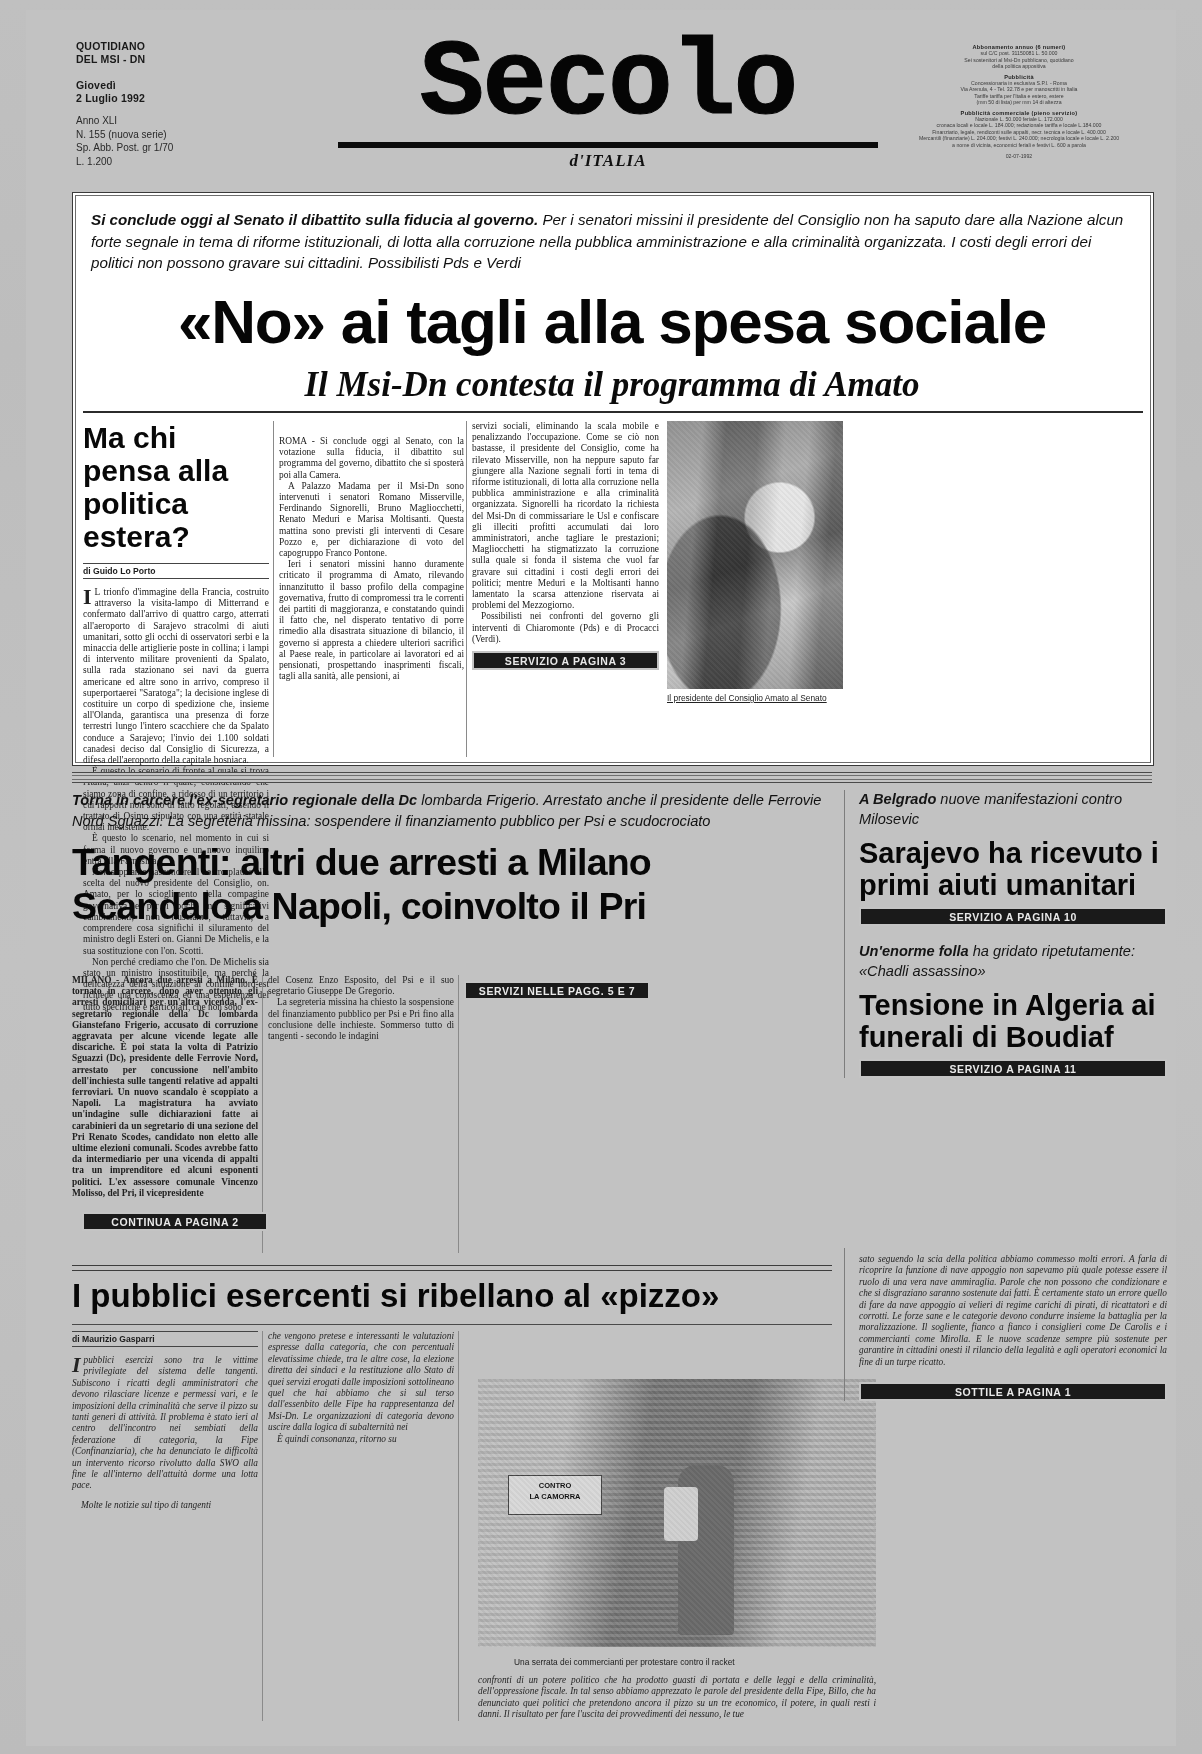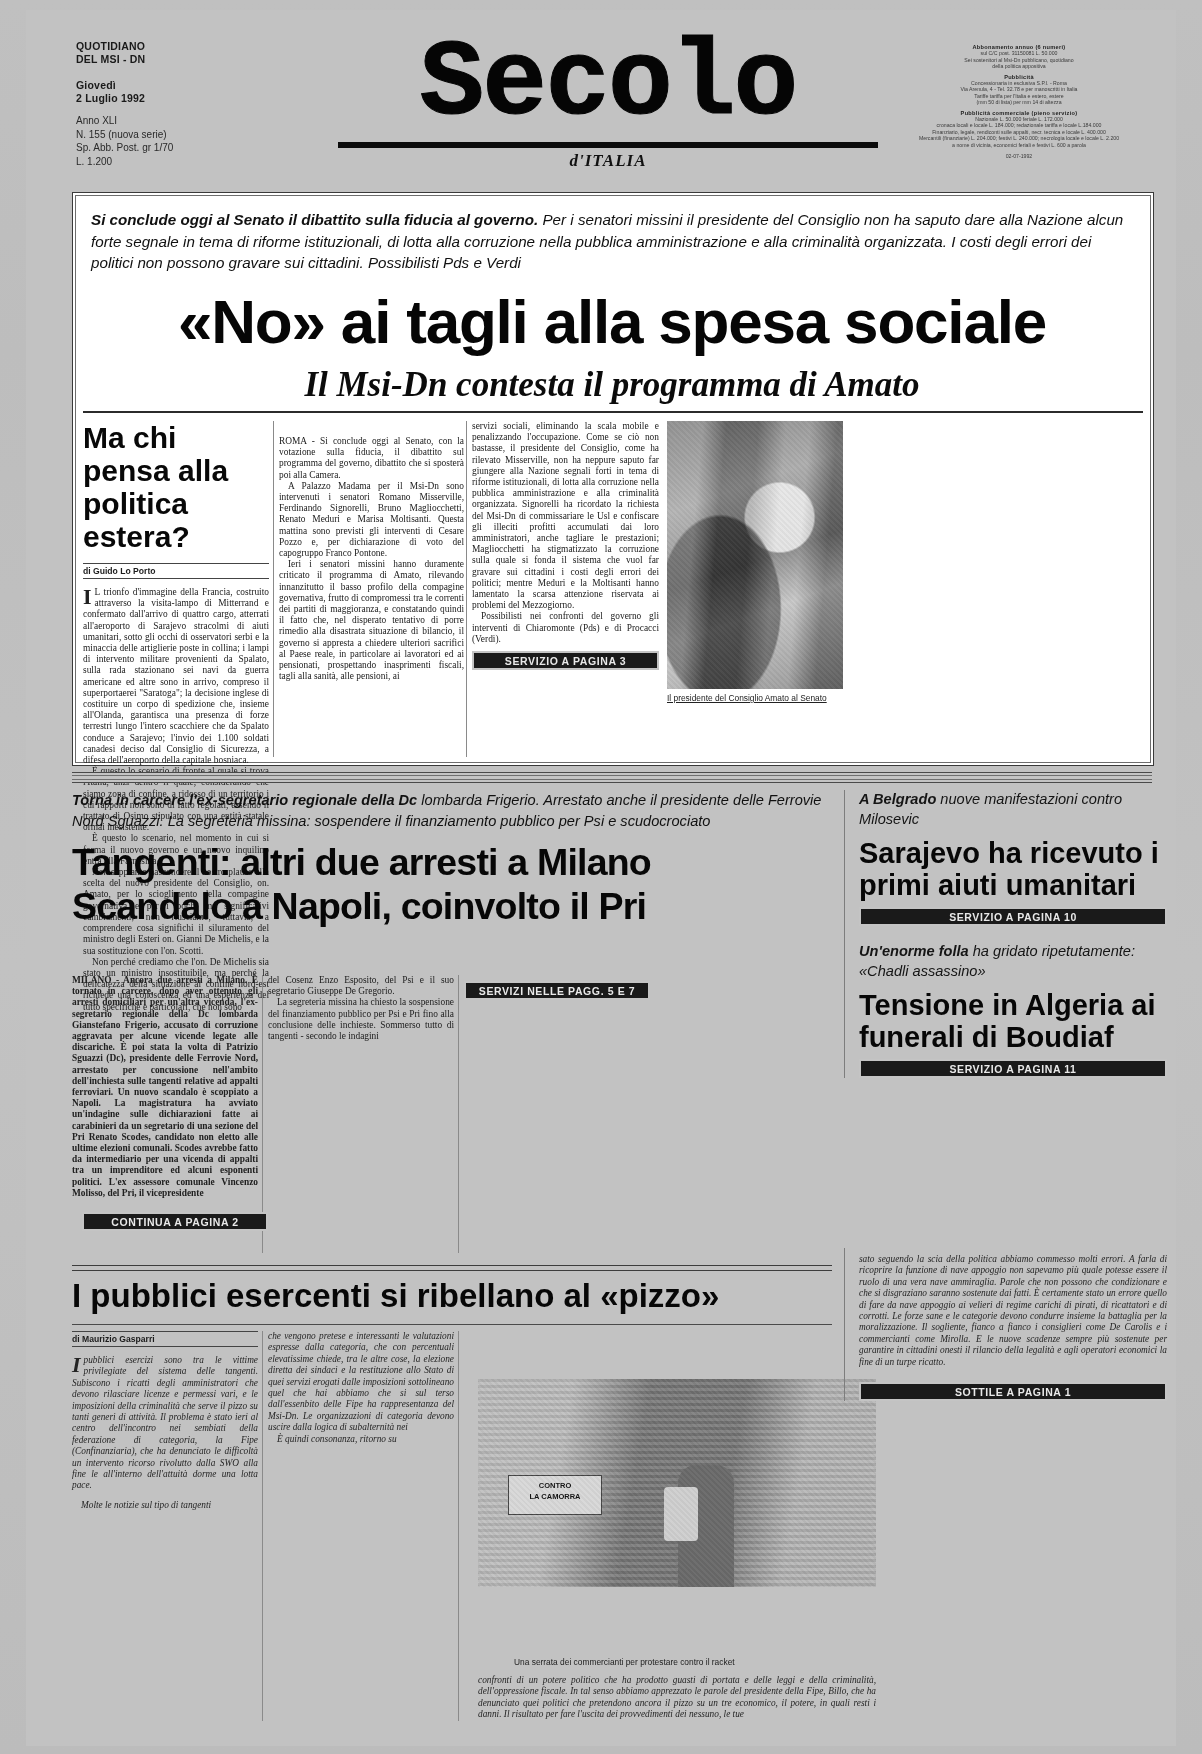--- a/index.html
+++ b/index.html
@@ -107,21 +107,21 @@
   .block3{position:absolute;left:46px;top:1238px;width:1080px;height:500px;}
   .b3-left{position:absolute;left:0;top:10px;width:760px;}
   .head3{font-family:"Liberation Sans",sans-serif;font-weight:bold;font-size:33px;line-height:36px;color:#070707;}
   .b3-right{position:absolute;left:772px;top:0;width:308px;border-left:1px solid #7d7d7d;padding-left:14px;}
   .ital-body{font-family:"Liberation Serif",serif;font-style:italic;font-size:9.3px;line-height:11.4px;text-align:justify;color:#242424;}
   .ital-body p{margin:0;text-indent:9px;}
 
   .smallrule{height:1px;background:#4a4a4a;margin:6px 0;}
   .dblrule{height:4px;border-top:1px solid #3d3d3d;border-bottom:1px solid #3d3d3d;margin:7px 0;}
 
-  .photo-strip{position:absolute;left:406px;top:48px;width:398px;height:208px;background:#9a9a9a;overflow:hidden;}
+  .photo-strip{position:absolute;left:406px;top:48px;width:398px;height:268px;background:#9a9a9a;overflow:hidden;}
   .shutter{position:absolute;inset:0;
       background:repeating-linear-gradient(180deg,#8d8d8d 0 3px,#a8a8a8 3px 6px);}
   .sign{position:absolute;left:30px;top:96px;width:92px;height:34px;background:#d8d8d8;border:1px solid #444;
         font-family:"Liberation Sans",sans-serif;font-size:7.5px;font-weight:bold;line-height:11px;text-align:center;padding-top:4px;color:#111;}
   .figure{position:absolute;left:200px;top:86px;width:56px;height:170px;background:#6a6a6a;border-radius:18px 18px 4px 4px;}
   .figure:after{content:"";position:absolute;left:-14px;top:22px;width:34px;height:54px;background:#cfcfcf;border-radius:4px;}
   .photo-grain{position:absolute;inset:0;opacity:.35;
      background:repeating-linear-gradient(45deg,rgba(0,0,0,.10) 0 2px,rgba(255,255,255,.10) 2px 4px);}
   .pcap{font-family:"Liberation Sans",sans-serif;font-size:8.4px;color:#222;margin-top:4px;padding-left:36px;}
 </style>

